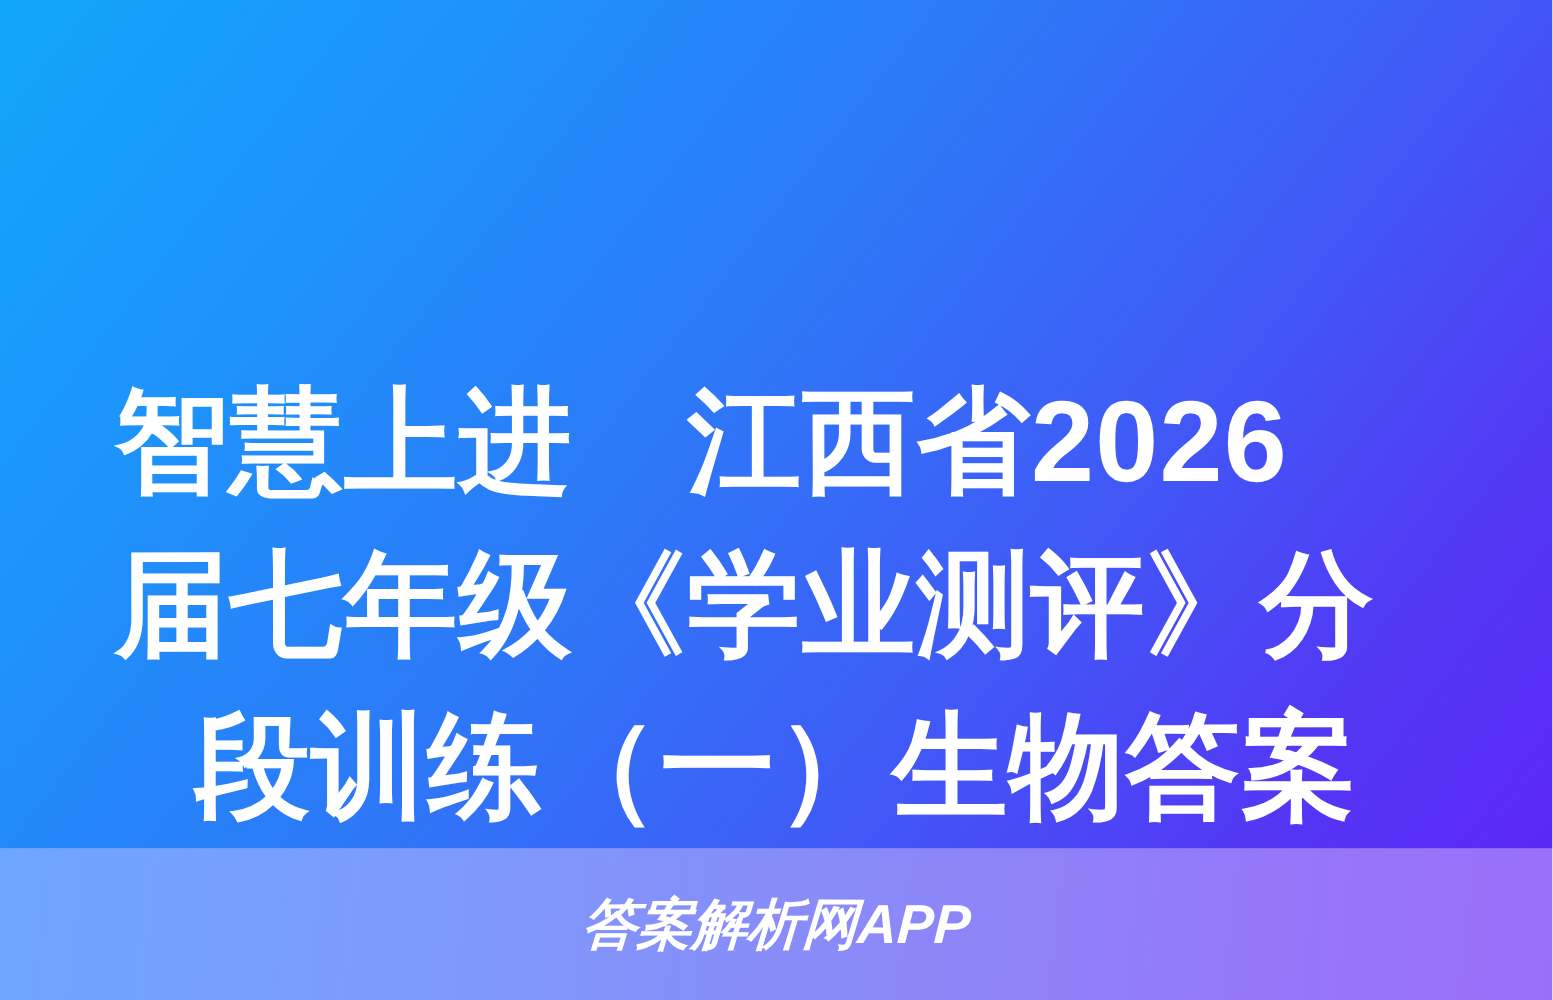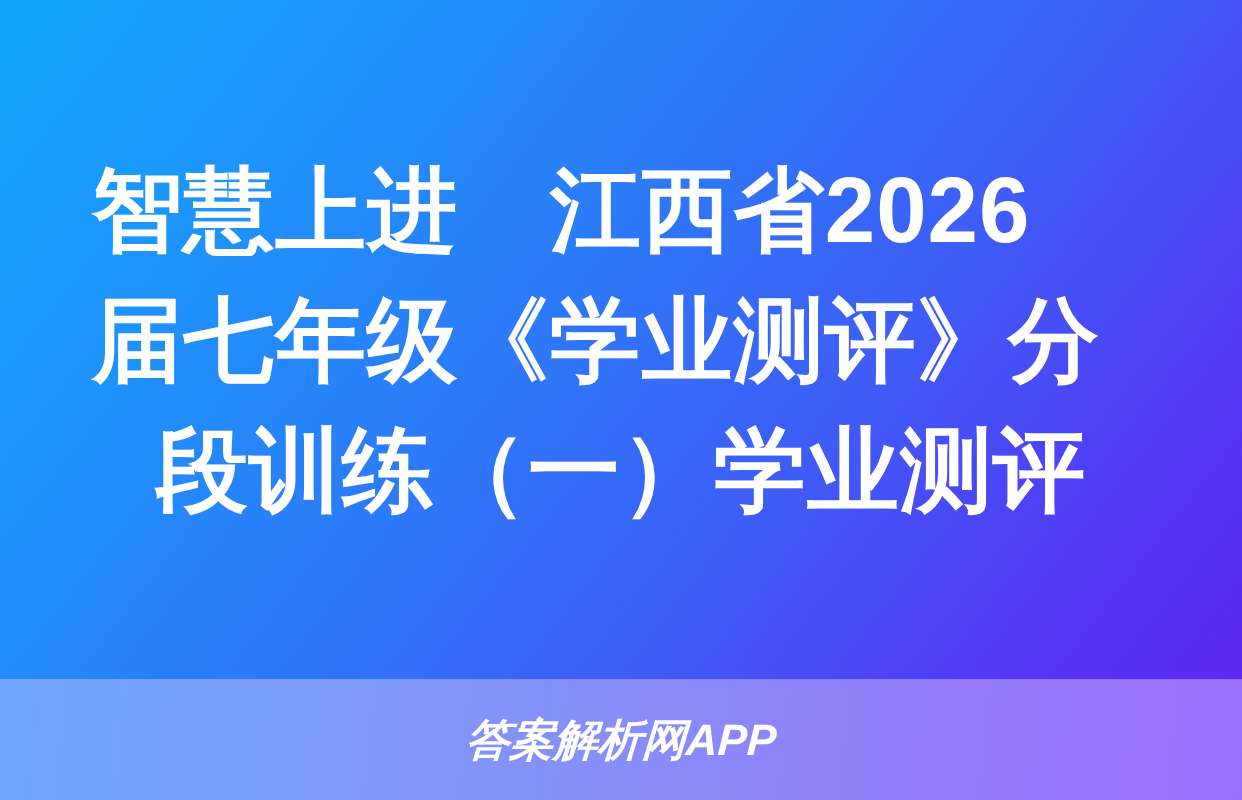--- a/index.html
+++ b/index.html
@@ -37,21 +37,21 @@
   
   #headline {
     position: absolute;
     left: 0;
     top: 0;
     width: 1242px;
     height: 679px;
     display: flex;
     flex-direction: column;
     align-items: center;
-    justify-content: center;
+    justify-content: flex-end;
     box-sizing: border-box;
     padding: 0 92px;
   }
 
   .headline-line {
     display: block;
     width: 100%;
     color: #ffffff;
     font-size: 92px;
     line-height: 130px;
@@ -101,20 +101,20 @@
 </head>
 <body>
 
 <div id="banner">
 
   <div id="hero"></div>
 
   <div id="headline">
     <span class="headline-line l1">智慧上进　江西省2026</span>
     <span class="headline-line l2">届七年级《学业测评》分</span>
-    <span class="headline-line l3">段训练（一）学业测评</span>
+    <span class="headline-line l3">段训练（一）生物答案</span>
   </div>
 
   <div id="footer-band">
     <span id="watermark">答案解析网APP</span>
   </div>
 
 </div>
 
 </body></html>

